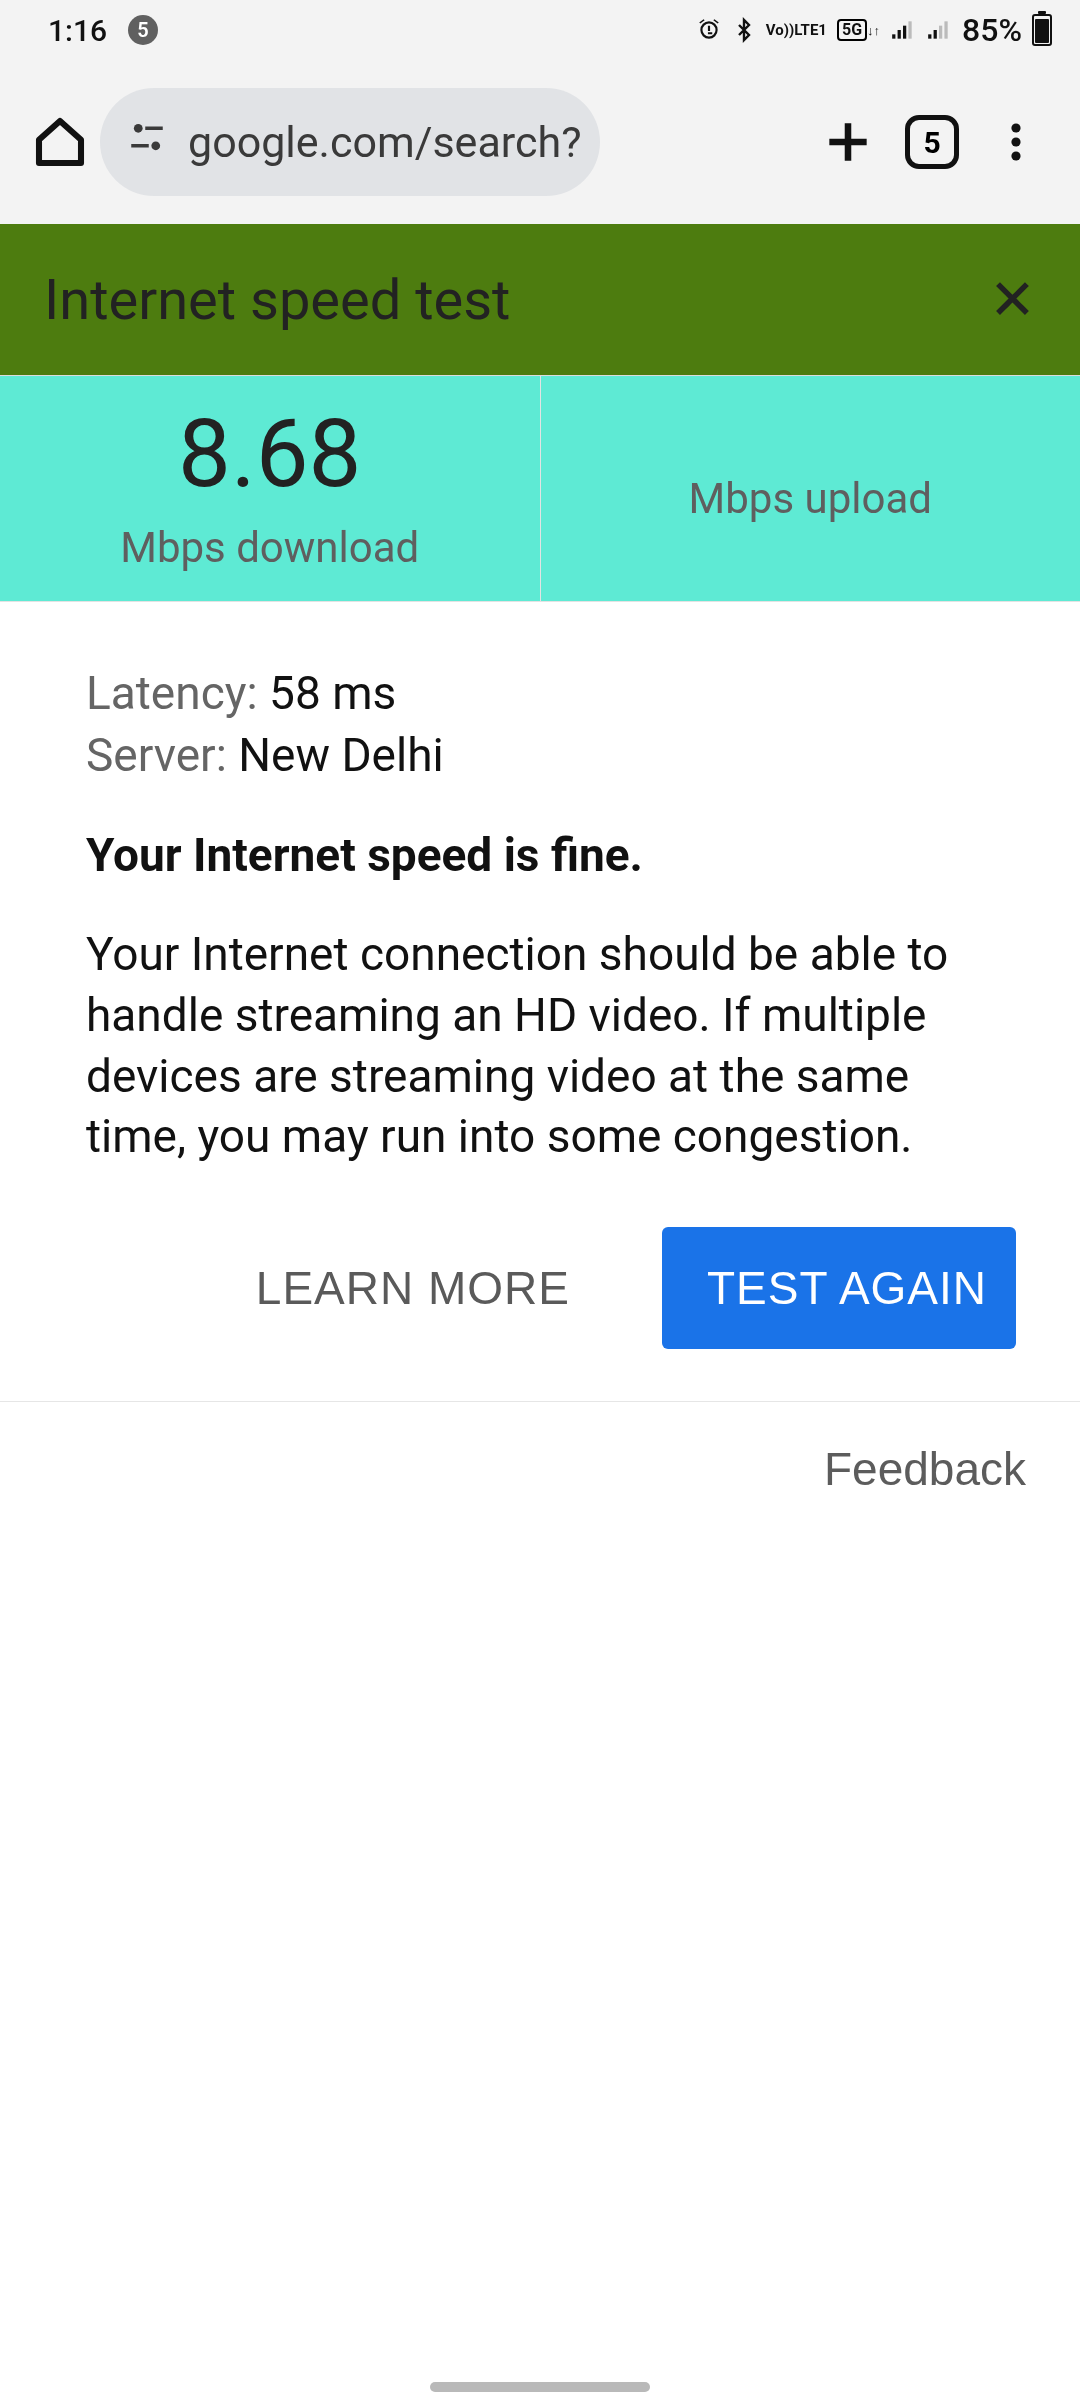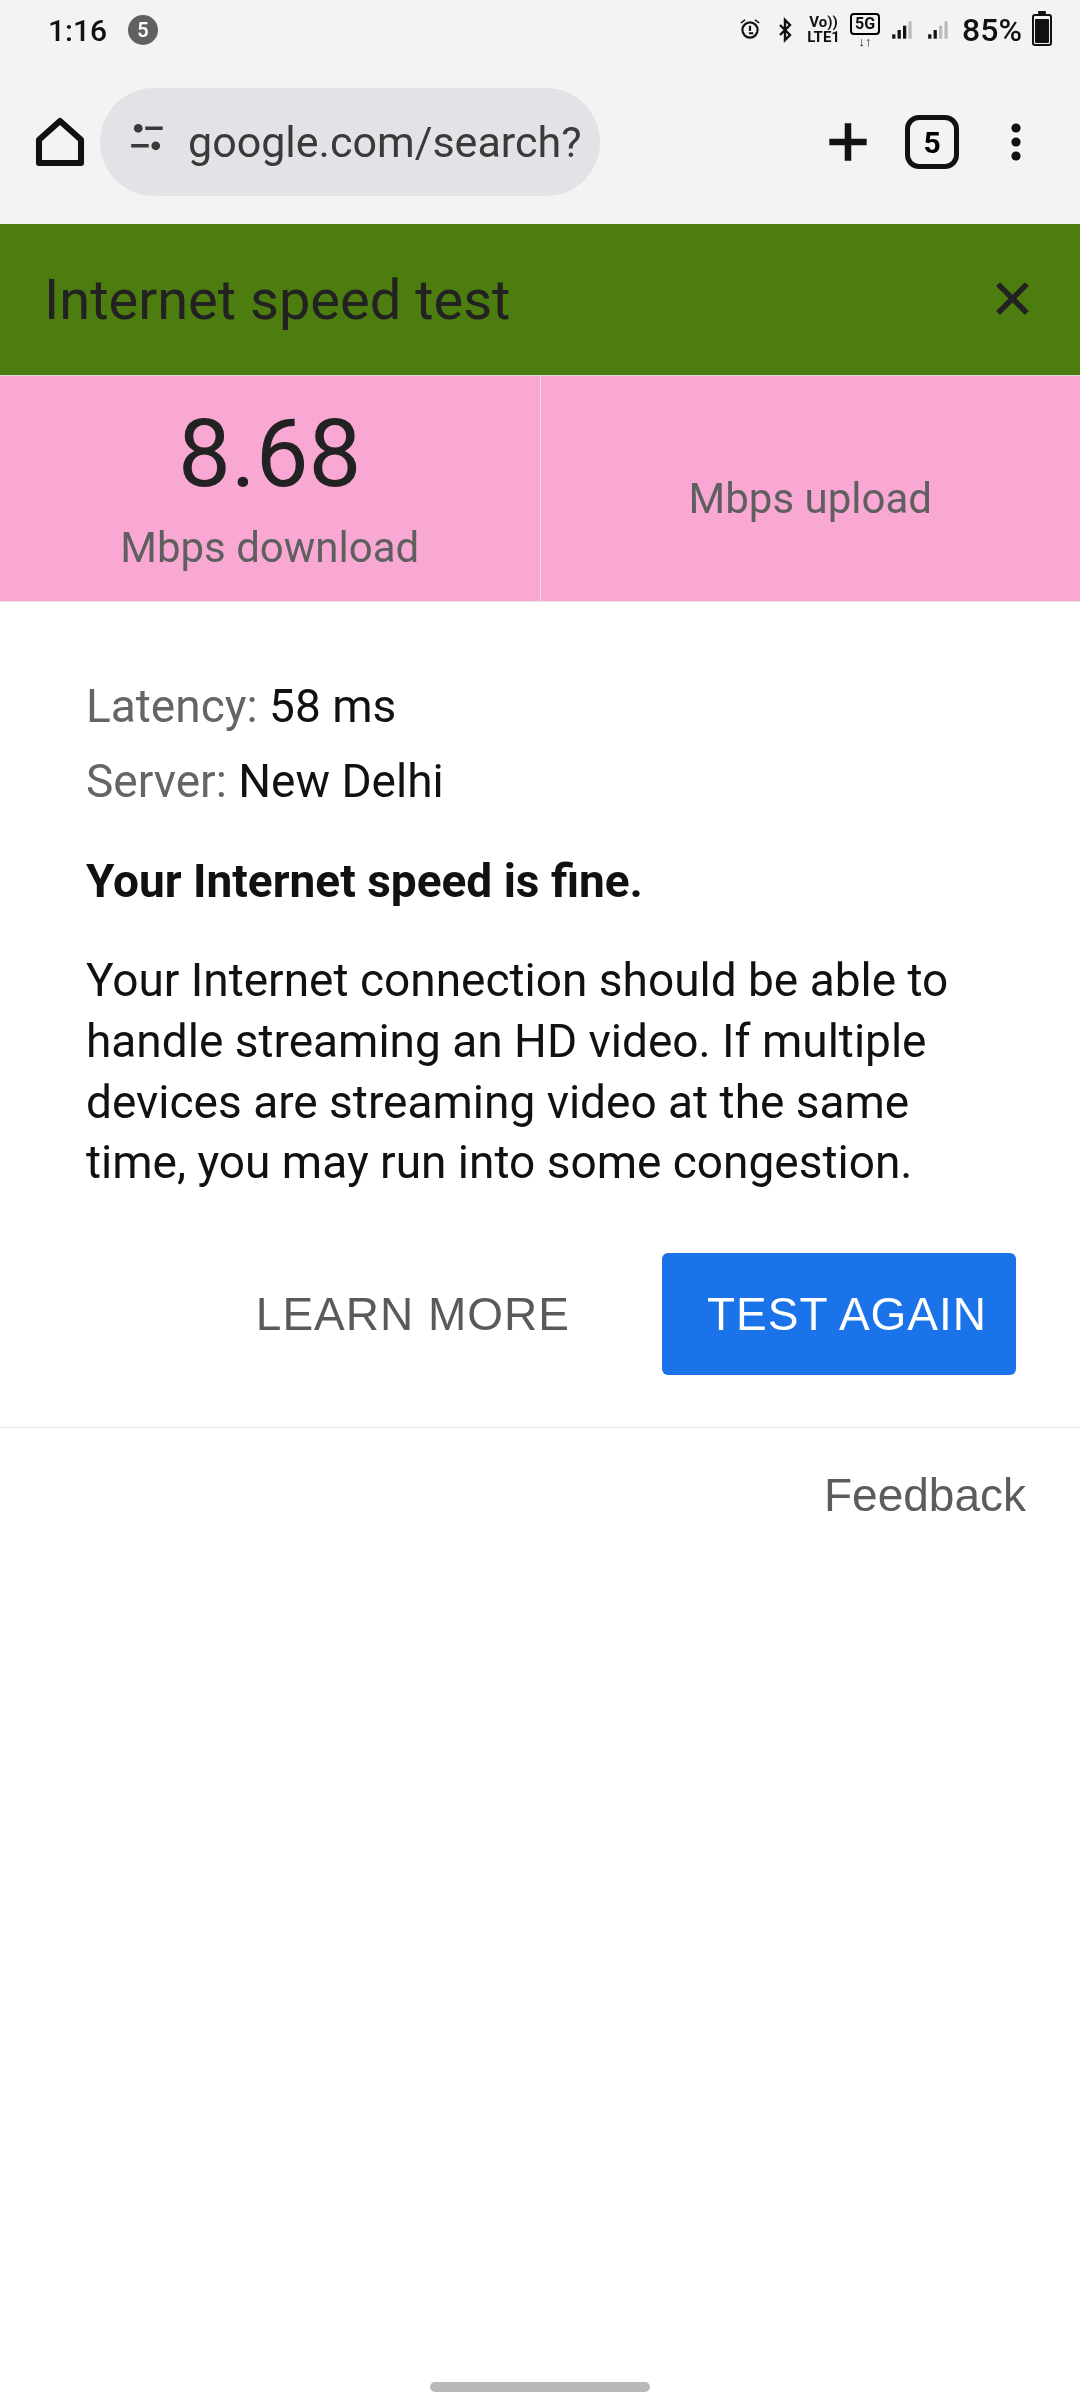--- a/index.html
+++ b/index.html
@@ -19,21 +19,21 @@
     .status-left { display: flex; align-items: center; gap: 21px; }
     .status-right { display: flex; align-items: center; gap: 10px; }
     .notif-circle {
       width: 30px; height: 30px; border-radius: 50%;
       background: #606060; color: #fff;
       display: flex; align-items: center; justify-content: center;
       font-size: 20px; font-weight: 600;
     }
     .sb-icon svg { display: block; }
     .sb-text-small { font-size: 16px; font-weight: 700; line-height: 1; }
-    .sb-stack { display: flex; flex-direction: column; align-items: center; }
+    .sb-stack { display: flex; flex-direction: row; align-items: center; }
     .five-g-box { border: 2px solid #000; border-radius: 4px; padding: 1px 3px; font-size: 16px; font-weight: 700; line-height: 1; }
     .battery-pct { font-size: 32px; font-weight: 500; text-align: right; }
     .battery-icon { width: 20px; height: 32px; border: 2px solid #111; border-radius: 3px; position: relative; }
     .battery-icon::before { content: ""; position: absolute; top: -5px; left: 4px; width: 8px; height: 3px; background: #111; border-radius: 1px; }
     .battery-icon::after { content: ""; position: absolute; bottom: 1px; left: 1px; right: 1px; height: 85%; background: #111; border-radius: 1px; }
 
     .chrome-bar {
       height: 164px;
       background: #f3f3f3;
       display: flex;
@@ -75,35 +75,35 @@
       padding: 0 44px;
       border-bottom: 1px solid #dcdcdc;
     }
     .title-text { font-size: 56px; color: #222; }
     .close-x { font-size: 56px; color: #222; font-weight: 400; cursor: pointer; user-select: none; line-height: 1; }
 
     .speeds {
       display: flex;
       height: 226px;
       border-bottom: 1px solid #e3e3e3;
-      background:#f9a8d4;
+      background:#5eead4;
     }
     .speed-cell {
       flex: 1;
       display: flex;
       flex-direction: column;
       align-items: center;
       justify-content: center;
     }
     .speed-cell:first-child { border-right: 1px solid #e3e3e3; }
     .speed-val { font-size: 94px; font-weight: 400; color: #222; line-height: 1.05; }
     .speed-lbl { font-size: 42px; color: #5f5f5f; margin-top: 20px; }
 
     .details { padding: 60px 86px 0 86px; }
-    .detail-line { font-size: 46px; line-height: 1.35; margin-top: 13px; }
+    .detail-line { font-size: 46px; line-height: 1.35; }
     .d-key { color: #656565; }
     .d-val { color: #111; }
     .summary { font-size: 46px; color: #111; margin-top: 42px; font-weight: bold; }
     .desc { font-size: 46px; color: #111; line-height: 1.32; margin-top: 42px; }
 
     .btn-row { display: flex; gap: 72px; padding: 60px 64px 52px 64px; justify-content: flex-end; align-items:center; }
     .learn-more { font-size: 46px; font-weight: 500; color: #5a5a5a; letter-spacing: 1px; background: none; border: none; padding: 26px 20px; }
     .test-again {
       font-size: 46px; font-weight: 500; letter-spacing: 1px;
       background: #1a73e8; color: #fff; border: none;

